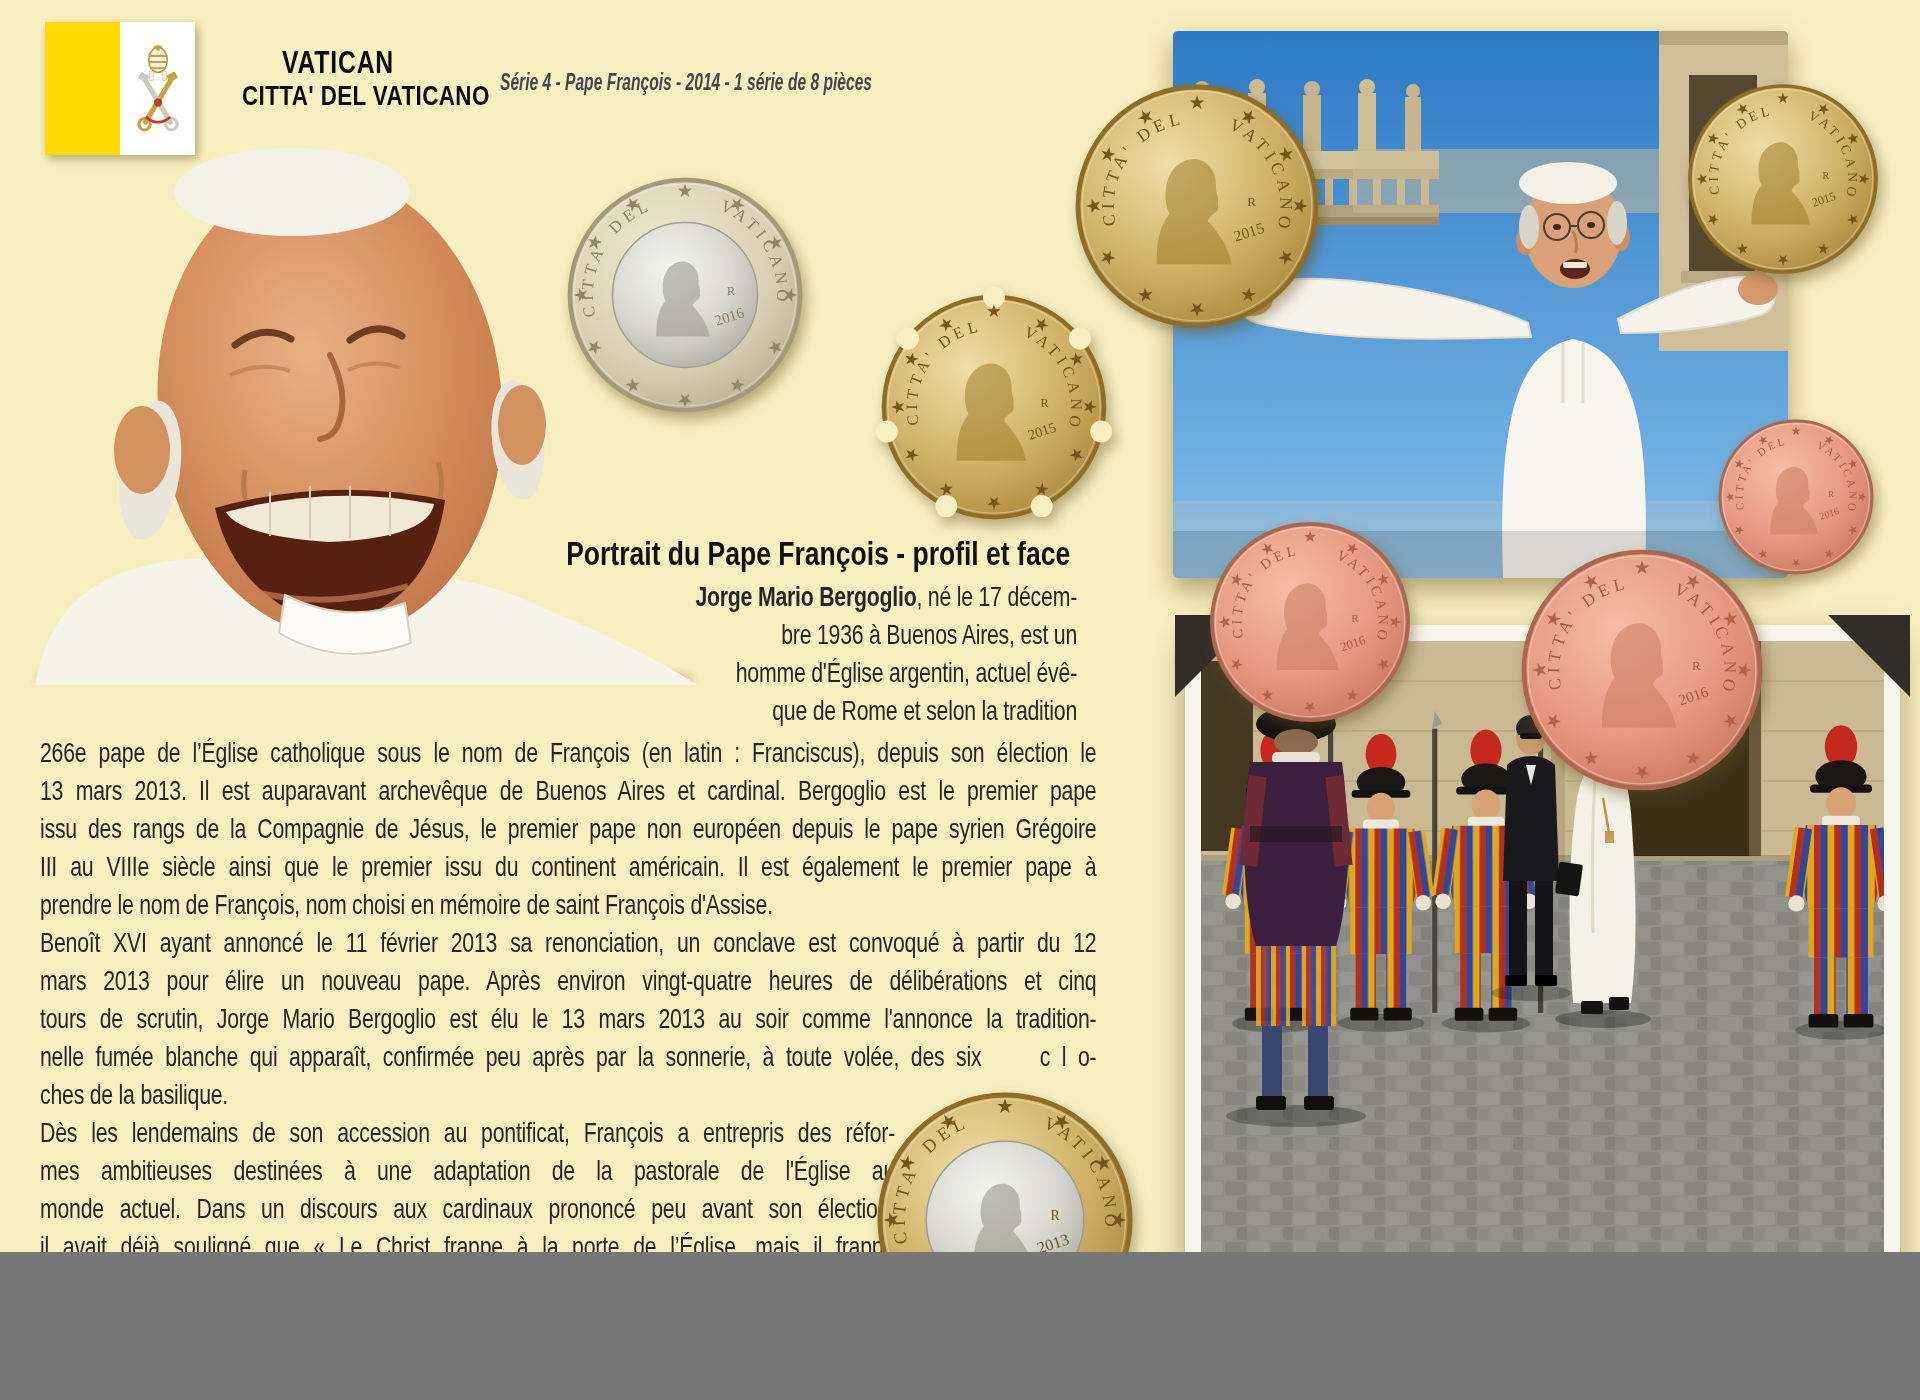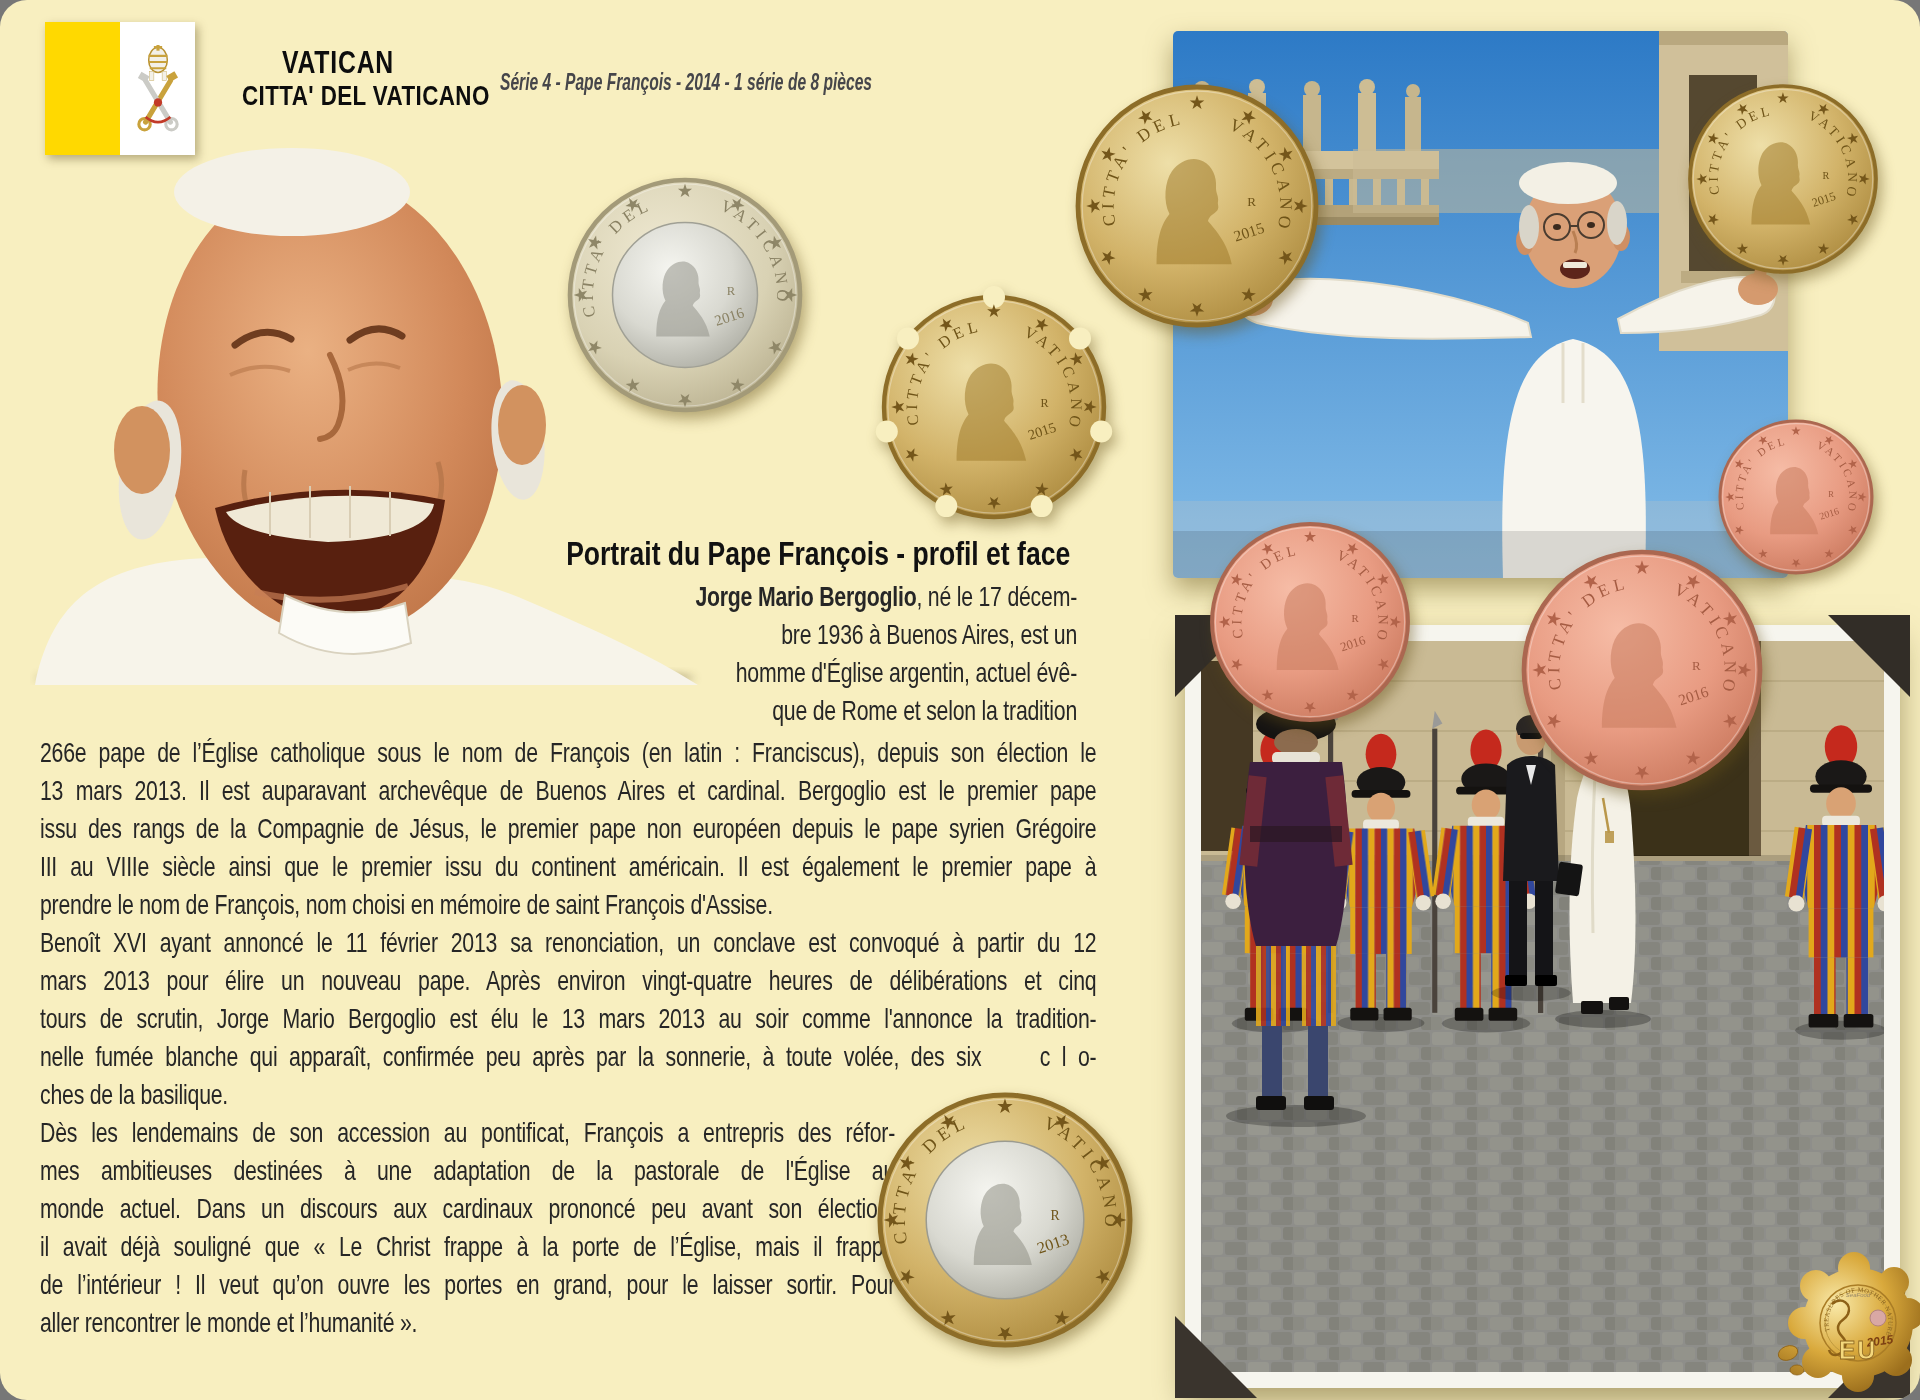--- a/index.html
+++ b/index.html
@@ -1,17 +1,17 @@
 <!DOCTYPE html>
 <html><head>
 <meta charset="utf-8">
 <style>
   html,body{margin:0;padding:0;background:#777;}
-  .page{position:relative;width:1920px;height:1400px;background:#f8efc0;overflow:hidden;
-        font-family:"Liberation Sans",sans-serif;border-radius:27px;}
+  .page{position:relative;width:1920px;height:1252px;background:#f8efc0;overflow:hidden;
+        font-family:"Liberation Sans",sans-serif;}
   .abs{position:absolute;}
   
   .flag{left:45px;top:22px;width:150px;height:133px;display:flex;box-shadow:3px 4px 9px rgba(80,65,20,.4);}
   .flag .half-y{width:50%;height:100%;background:#ffd900;}
   .flag .half-w{width:50%;height:100%;background:#ffffff;display:flex;align-items:center;justify-content:center;}
   .vtitle{left:218px;top:46px;width:240px;text-align:center;color:#0d0d0d;
           transform:scaleX(.8);transform-origin:50% 0;font-weight:900;}
   .vtitle .l1{font-size:31px;letter-spacing:1px;white-space:nowrap;line-height:34px;}
   .vtitle .l2{font-size:28px;letter-spacing:.5px;white-space:nowrap;line-height:32px;}
   .series{left:500px;top:68px;font-size:24px;font-weight:bold;font-style:italic;color:#46464a;

